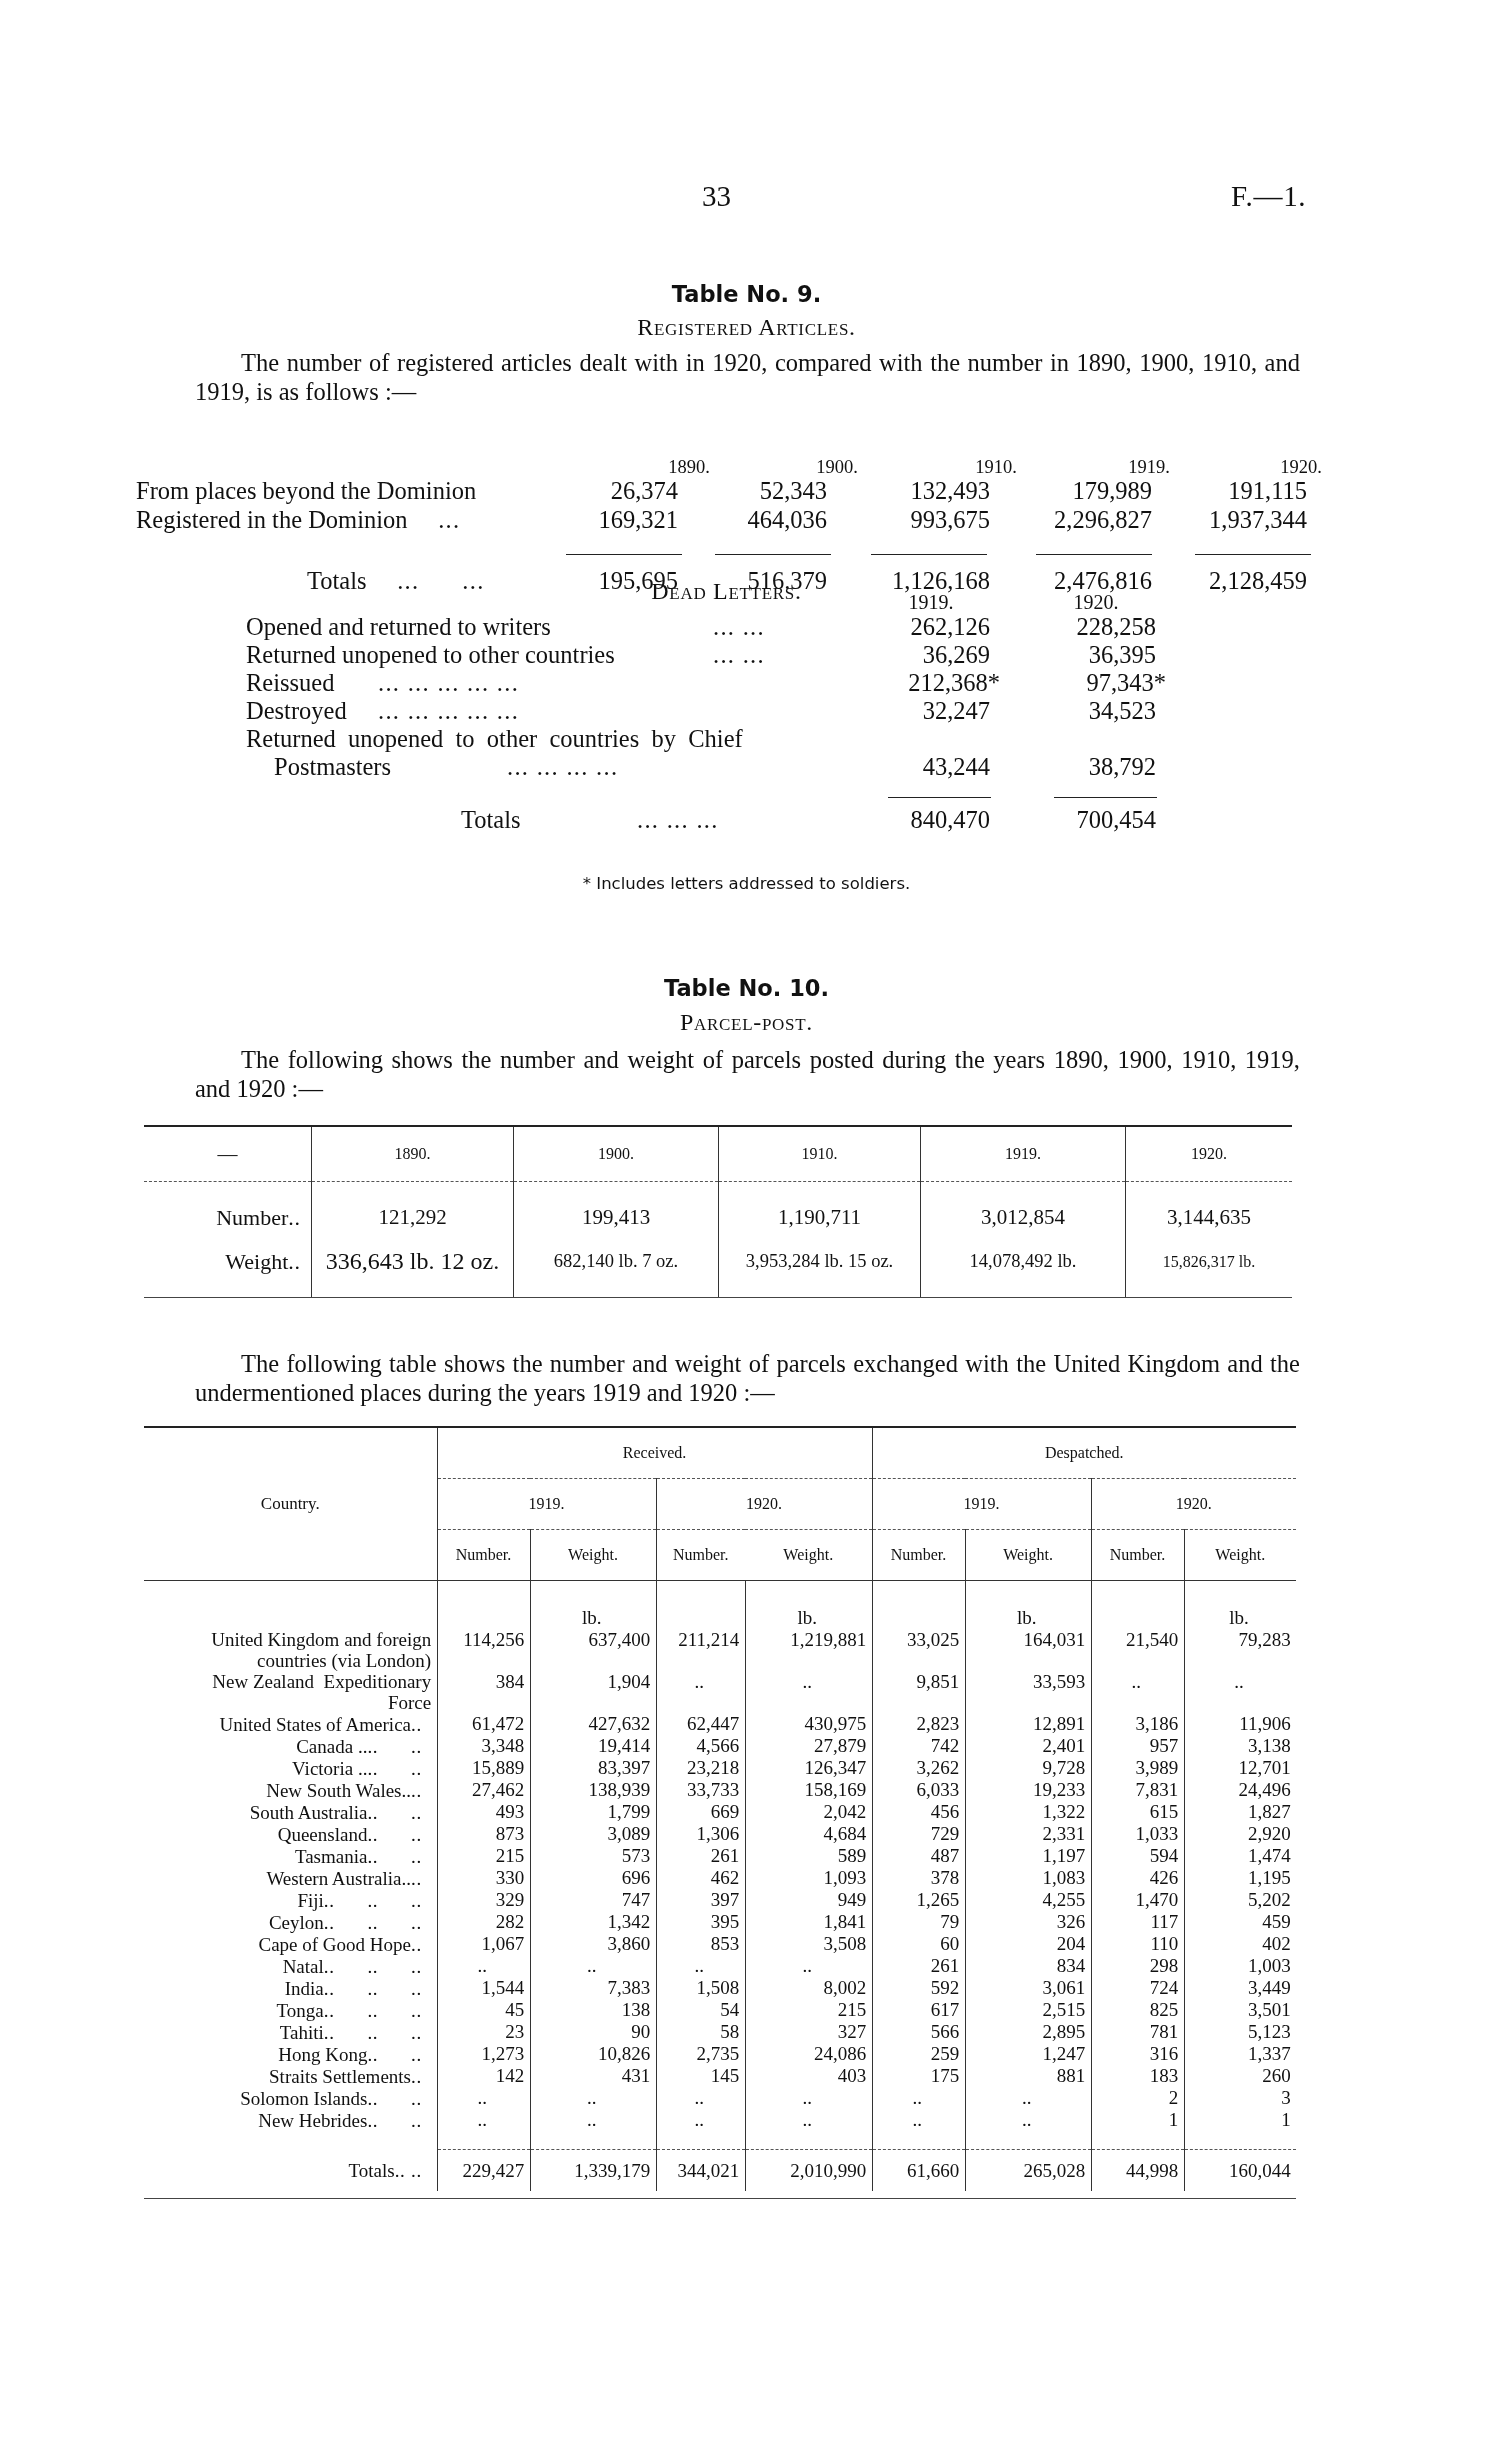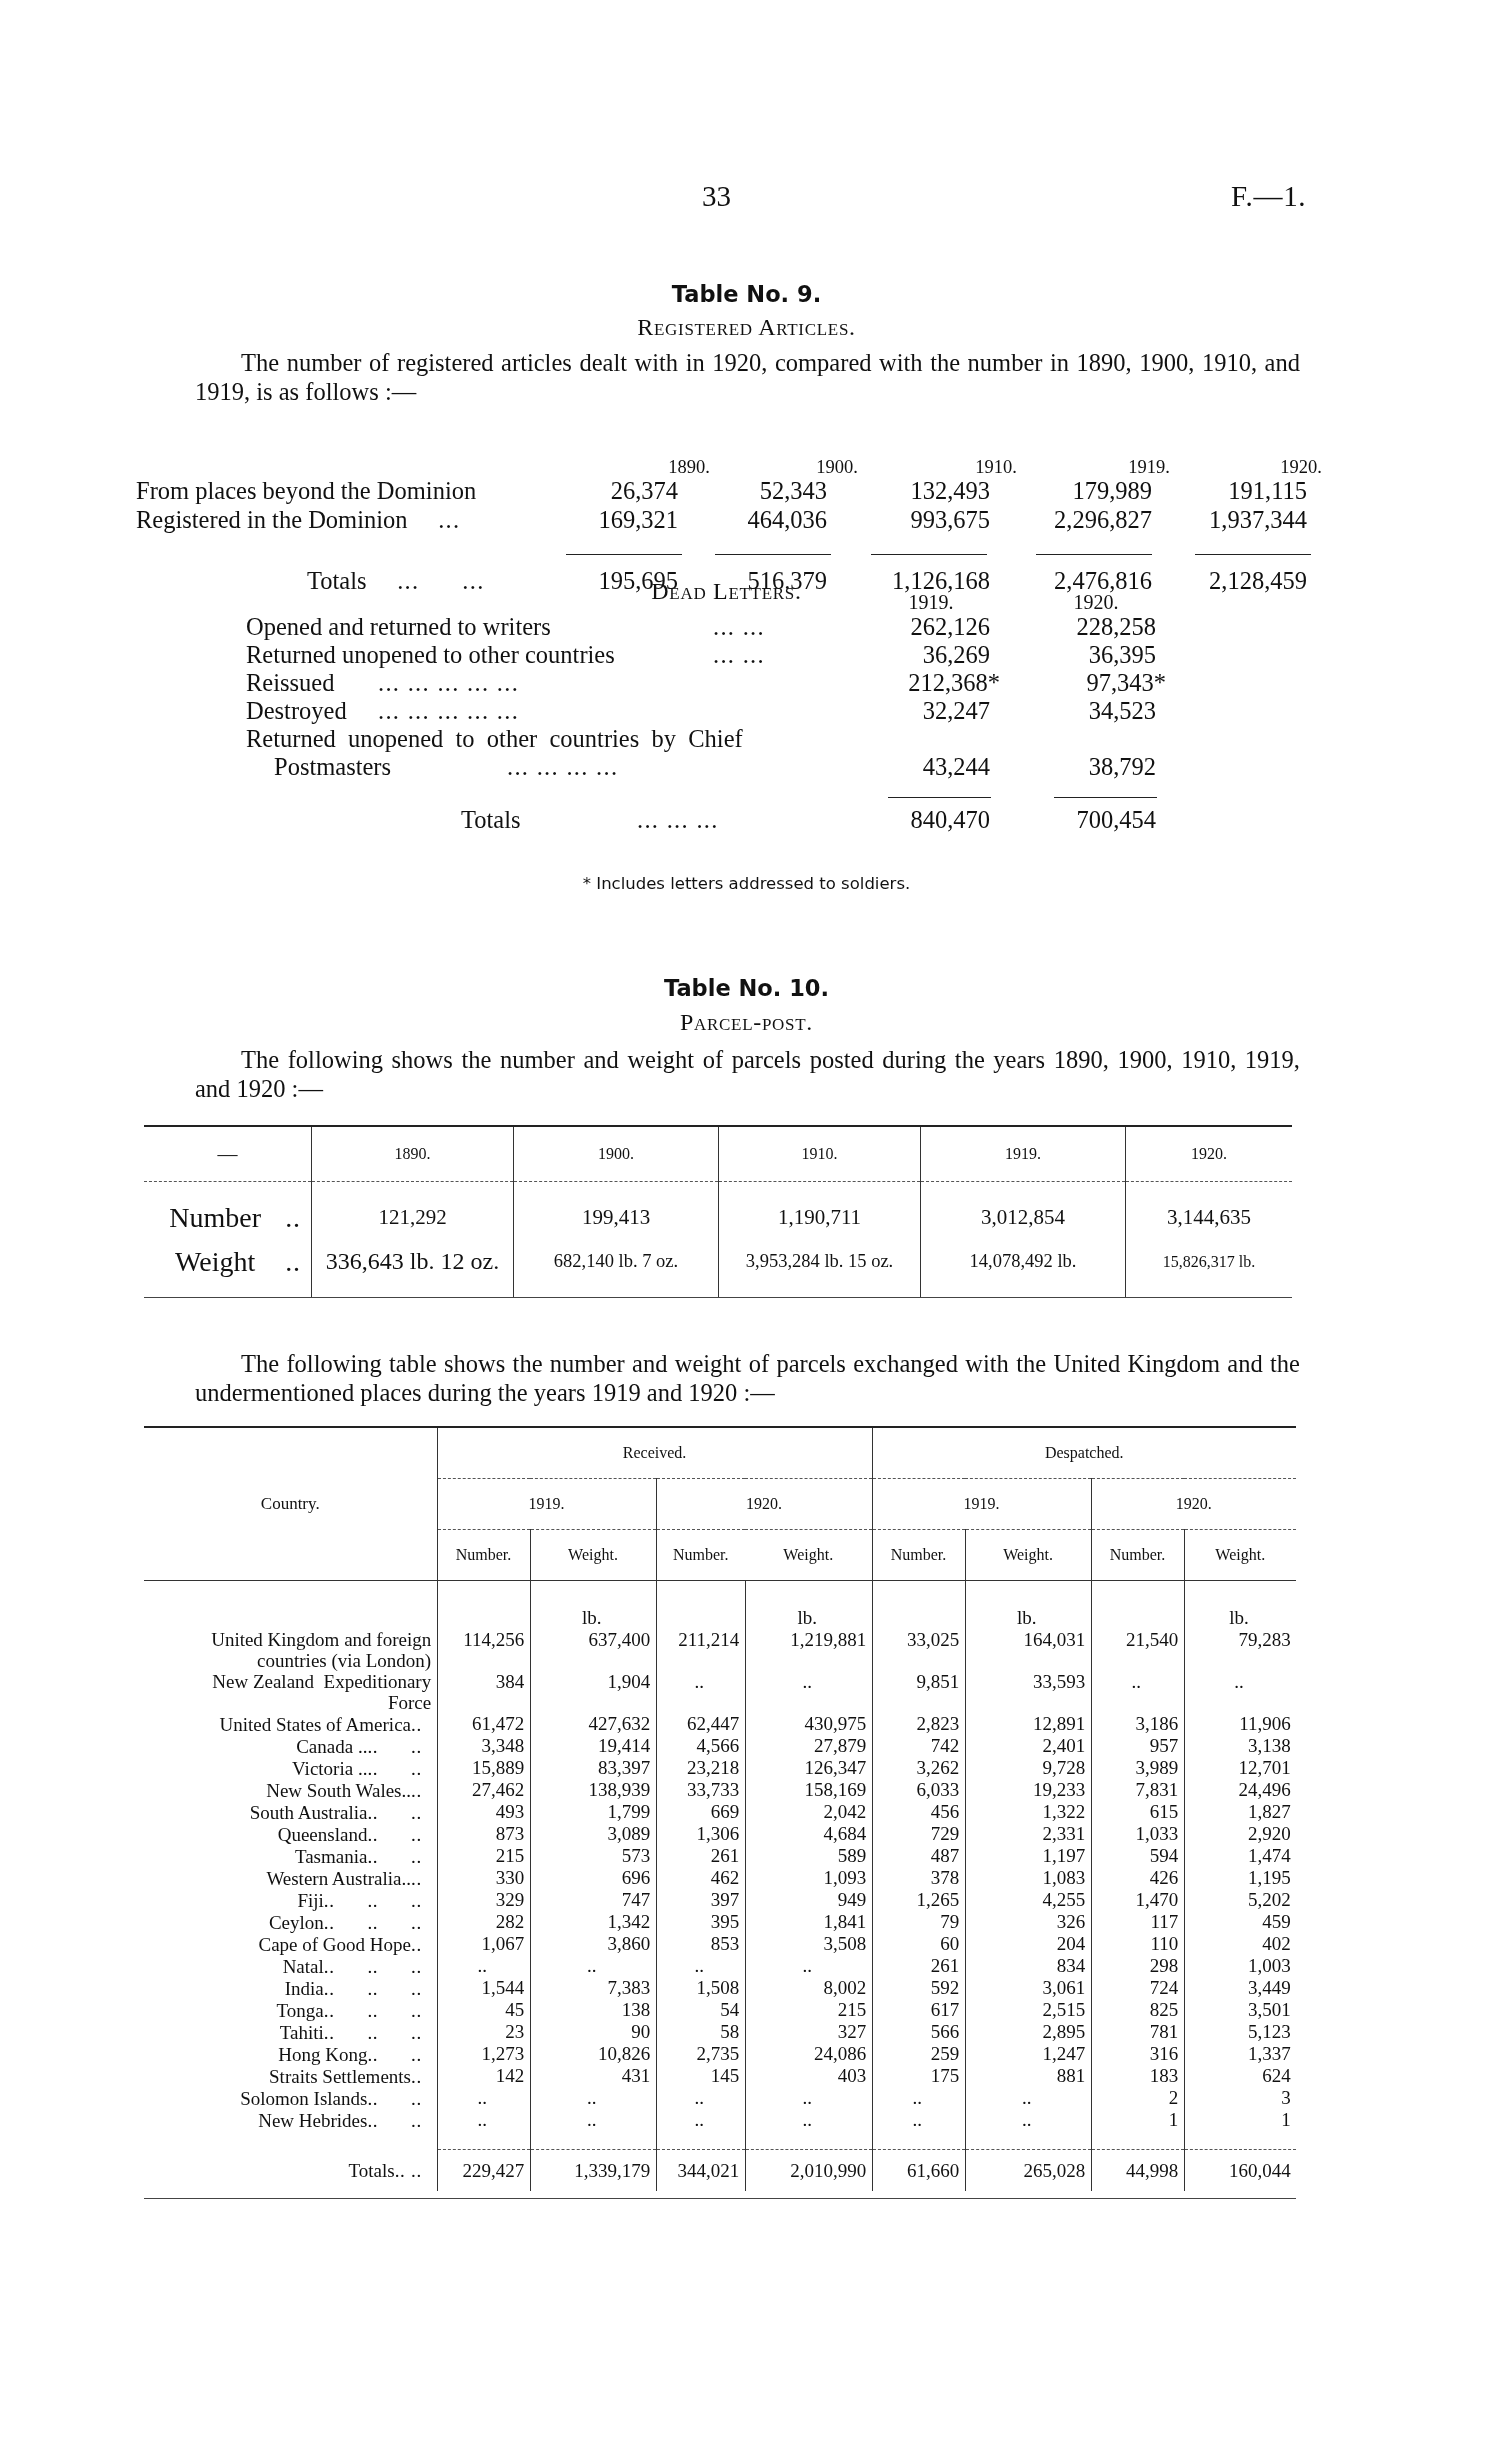--- a/index.html
+++ b/index.html
@@ -27,21 +27,21 @@
   .dl .yr { position:absolute; font-size:20px; width:132px; text-align:center; }
   .dots { letter-spacing:1.3px; }
   .footnote { font-family:"DejaVu Sans","Liberation Sans",sans-serif; font-size:16.5px; left:0; width:1493px; text-align:center; top:874px; }
 
   
   .t10 { left:144px; top:1125px; width:1148px; border-top:2px solid #222; border-bottom:1.3px solid #444; font-size:21px; }
   .t10 table { border-collapse:collapse; width:100%; }
   .t10 th { font-weight:normal; font-size:16px; height:52px; border-bottom:0.7px dashed #555; border-left:0.7px solid #333; text-align:center; }
   .t10 th:first-child { border-left:none; font-size:20px; }
   .t10 td { height:42px; border-left:0.7px solid #333; text-align:center; }
-  .t10 td:first-child { border-left:none; text-align:center; font-size:28px; }
+  .t10 td:first-child { border-left:none; text-align:right; font-size:22px; }
   .t10 tr.first td { padding-top:14.6px; }
   .t10 tr.last td { padding-bottom:14.6px; }
 
   
   .t11 { left:144px; top:1426px; width:1152px; font-size:19px; }
   .t11 table { border-collapse:collapse; width:100%; table-layout:fixed; }
   .t11 thead tr:first-child th { border-top:2px solid #222; }
   .t11 th { font-weight:normal; font-size:16px; text-align:center; vertical-align:middle; }
   .t11 .h-group { height:48px; border-bottom:0.7px dashed #555; }
   .t11 .h-year { height:48px; border-bottom:0.7px dashed #555; }
@@ -448,21 +448,21 @@
         </tr>
         <tr>
           <td class="c"><span style="white-space: pre;">Straits Settlements</span><span class="cdots" style="white-space: pre;">..</span></td>
           <td class="vl">142</td>
           <td class="vl">431</td>
           <td class="vl">145</td>
           <td class="vl">403</td>
           <td class="vl">175</td>
           <td class="vl">881</td>
           <td class="vl">183</td>
-          <td class="vl">624</td>
+          <td class="vl">260</td>
         </tr>
         <tr>
           <td class="c"><span style="white-space: pre;">Solomon Islands</span><span class="cdots" style="white-space: pre;">..      ..</span></td>
           <td class="vl" style="text-align: center;">..</td>
           <td class="vl" style="text-align: center;">..</td>
           <td class="vl" style="text-align: center;">..</td>
           <td class="vl" style="text-align: center;">..</td>
           <td class="vl" style="text-align: center;">..</td>
           <td class="vl" style="text-align: center;">..</td>
           <td class="vl">2</td>

